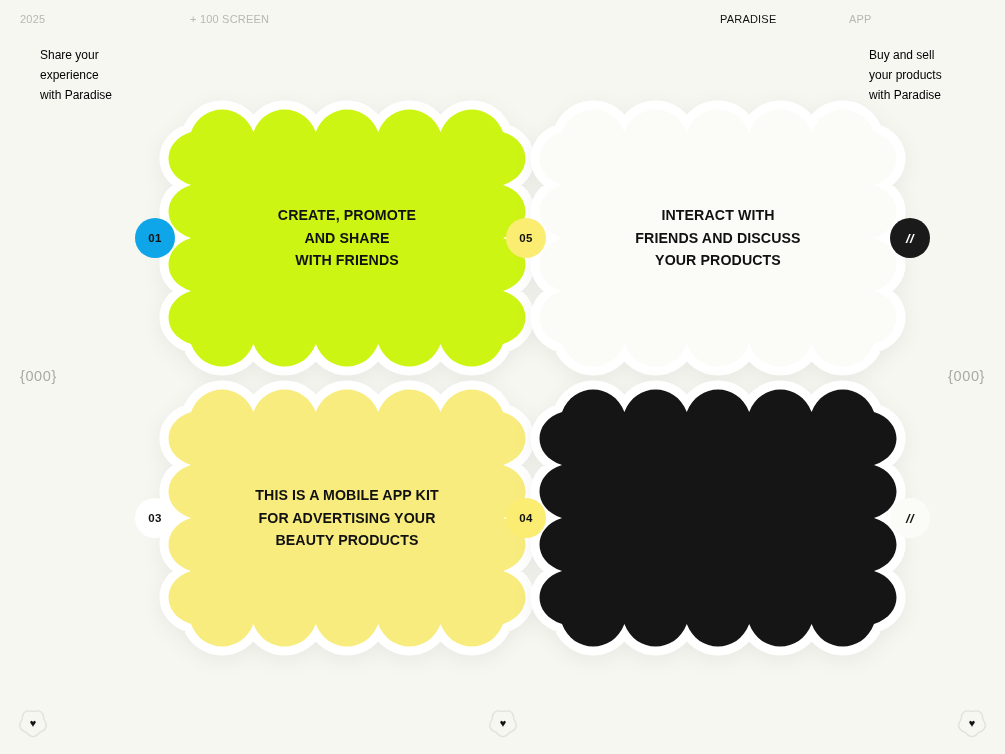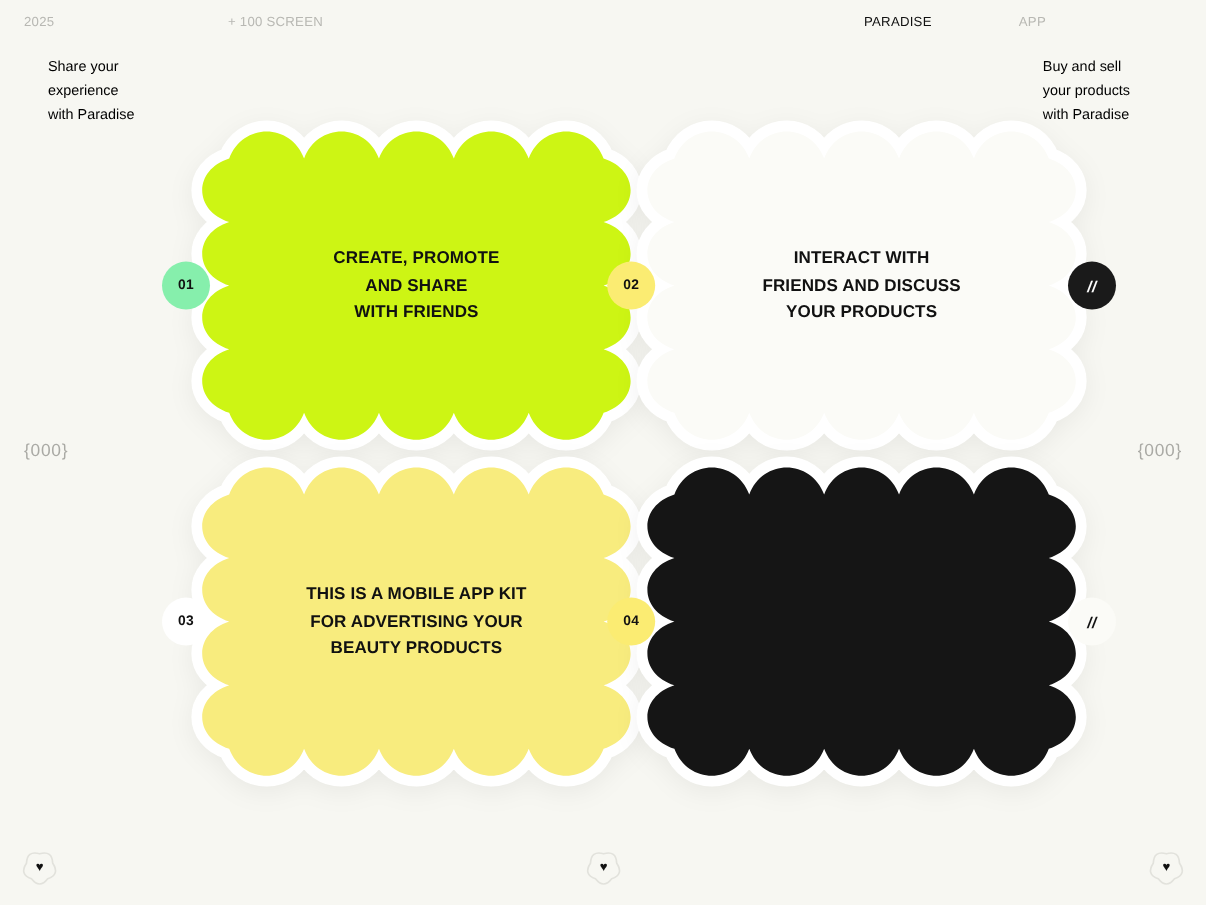--- a/index.html
+++ b/index.html
@@ -181,32 +181,32 @@
 
 <div class="cards">
 
   <div class="card pos-0">
     <svg class="card-svg" viewBox="0 0 372 272">
       <path class="blob" d="M 30 30 C 41.232 0 81.168 0 92.4 30 C 103.632 0 143.568 0 154.8 30 C 166.032 0 205.968 0 217.2 30 C 228.432 0 268.368 0 279.6 30 C 290.832 0 330.76800000000003 0 342 30 C 372 39.54 372 73.46000000000001 342 83 C 372 92.53999999999999 372 126.46000000000001 342 136 C 372 145.54 372 179.46 342 189 C 372 198.54 372 232.46 342 242 C 330.76800000000003 272 290.832 272 279.6 242 C 268.368 272 228.432 272 217.2 242 C 205.968 272 166.032 272 154.8 242 C 143.568 272 103.632 272 92.4 242 C 81.168 272 41.232 272 30 242 C 0 232.46 0 198.54 30 189 C 0 179.46 0 145.54 30 136 C 0 126.46000000000001 0 92.53999999999999 30 83 C 0 73.46000000000001 0 39.54 30 30 Z" fill="#cdf514" stroke="#ffffff" stroke-width="18" stroke-linejoin="round" paint-order="stroke fill" filter="drop-shadow(0 5px 10px rgba(0,0,0,0.055))"></path>
     </svg>
     <div class="card-text">CREATE, PROMOTE
 AND SHARE
 WITH FRIENDS</div>
-    <div class="badge badge-num" style="background: #86efac; color: rgb(17, 17, 17);">01</div>
+    <div class="badge badge-num" style="background: #0ea5e9; color: rgb(17, 17, 17);">01</div>
     <div class="badge badge-slash" style="background: rgb(26, 26, 26); color: rgb(255, 255, 255);">//</div>
   </div>
 
   <div class="card pos-1">
     <svg class="card-svg" viewBox="0 0 372 272">
       <path class="blob" d="M 30 30 C 41.232 0 81.168 0 92.4 30 C 103.632 0 143.568 0 154.8 30 C 166.032 0 205.968 0 217.2 30 C 228.432 0 268.368 0 279.6 30 C 290.832 0 330.76800000000003 0 342 30 C 372 39.54 372 73.46000000000001 342 83 C 372 92.53999999999999 372 126.46000000000001 342 136 C 372 145.54 372 179.46 342 189 C 372 198.54 372 232.46 342 242 C 330.76800000000003 272 290.832 272 279.6 242 C 268.368 272 228.432 272 217.2 242 C 205.968 272 166.032 272 154.8 242 C 143.568 272 103.632 272 92.4 242 C 81.168 272 41.232 272 30 242 C 0 232.46 0 198.54 30 189 C 0 179.46 0 145.54 30 136 C 0 126.46000000000001 0 92.53999999999999 30 83 C 0 73.46000000000001 0 39.54 30 30 Z" fill="#fbfbf7" stroke="#ffffff" stroke-width="18" stroke-linejoin="round" paint-order="stroke fill" filter="drop-shadow(0 5px 10px rgba(0,0,0,0.055))"></path>
     </svg>
     <div class="card-text">INTERACT WITH
 FRIENDS AND DISCUSS
 YOUR PRODUCTS</div>
-    <div class="badge badge-num" style="background: rgb(251, 236, 114); color: rgb(17, 17, 17);">02</div>
+    <div class="badge badge-num" style="background: rgb(251, 236, 114); color: rgb(17, 17, 17);">05</div>
     <div class="badge badge-slash" style="background: rgb(26, 26, 26); color: rgb(255, 255, 255);">//</div>
   </div>
 
   <div class="card pos-2">
     <svg class="card-svg" viewBox="0 0 372 272">
       <path class="blob" d="M 30 30 C 41.232 0 81.168 0 92.4 30 C 103.632 0 143.568 0 154.8 30 C 166.032 0 205.968 0 217.2 30 C 228.432 0 268.368 0 279.6 30 C 290.832 0 330.76800000000003 0 342 30 C 372 39.54 372 73.46000000000001 342 83 C 372 92.53999999999999 372 126.46000000000001 342 136 C 372 145.54 372 179.46 342 189 C 372 198.54 372 232.46 342 242 C 330.76800000000003 272 290.832 272 279.6 242 C 268.368 272 228.432 272 217.2 242 C 205.968 272 166.032 272 154.8 242 C 143.568 272 103.632 272 92.4 242 C 81.168 272 41.232 272 30 242 C 0 232.46 0 198.54 30 189 C 0 179.46 0 145.54 30 136 C 0 126.46000000000001 0 92.53999999999999 30 83 C 0 73.46000000000001 0 39.54 30 30 Z" fill="#f8ec7e" stroke="#ffffff" stroke-width="18" stroke-linejoin="round" paint-order="stroke fill" filter="drop-shadow(0 5px 10px rgba(0,0,0,0.055))"></path>
     </svg>
     <div class="card-text">THIS IS A MOBILE APP KIT
 FOR ADVERTISING YOUR
 BEAUTY PRODUCTS</div>

